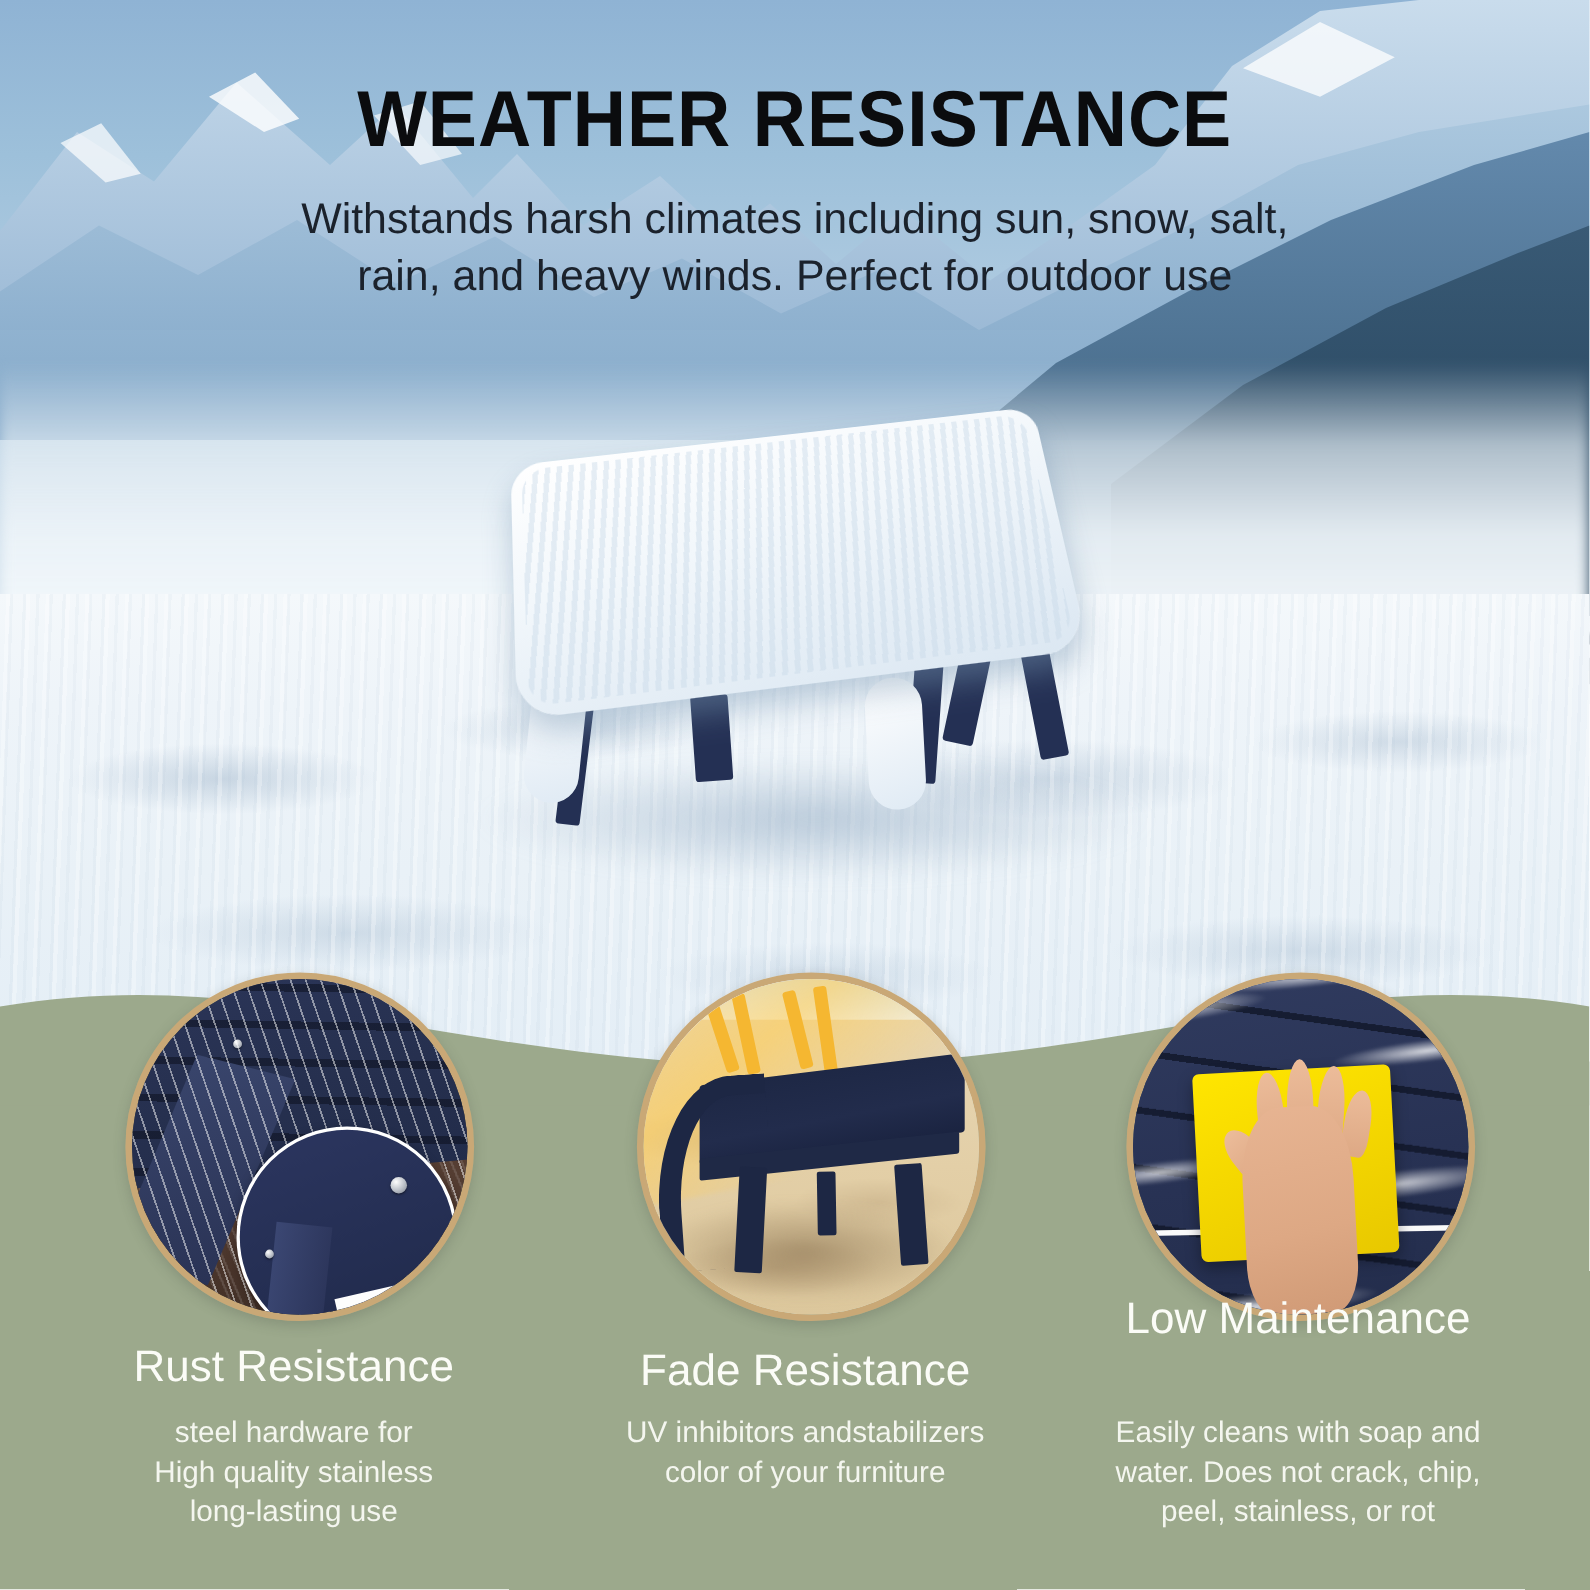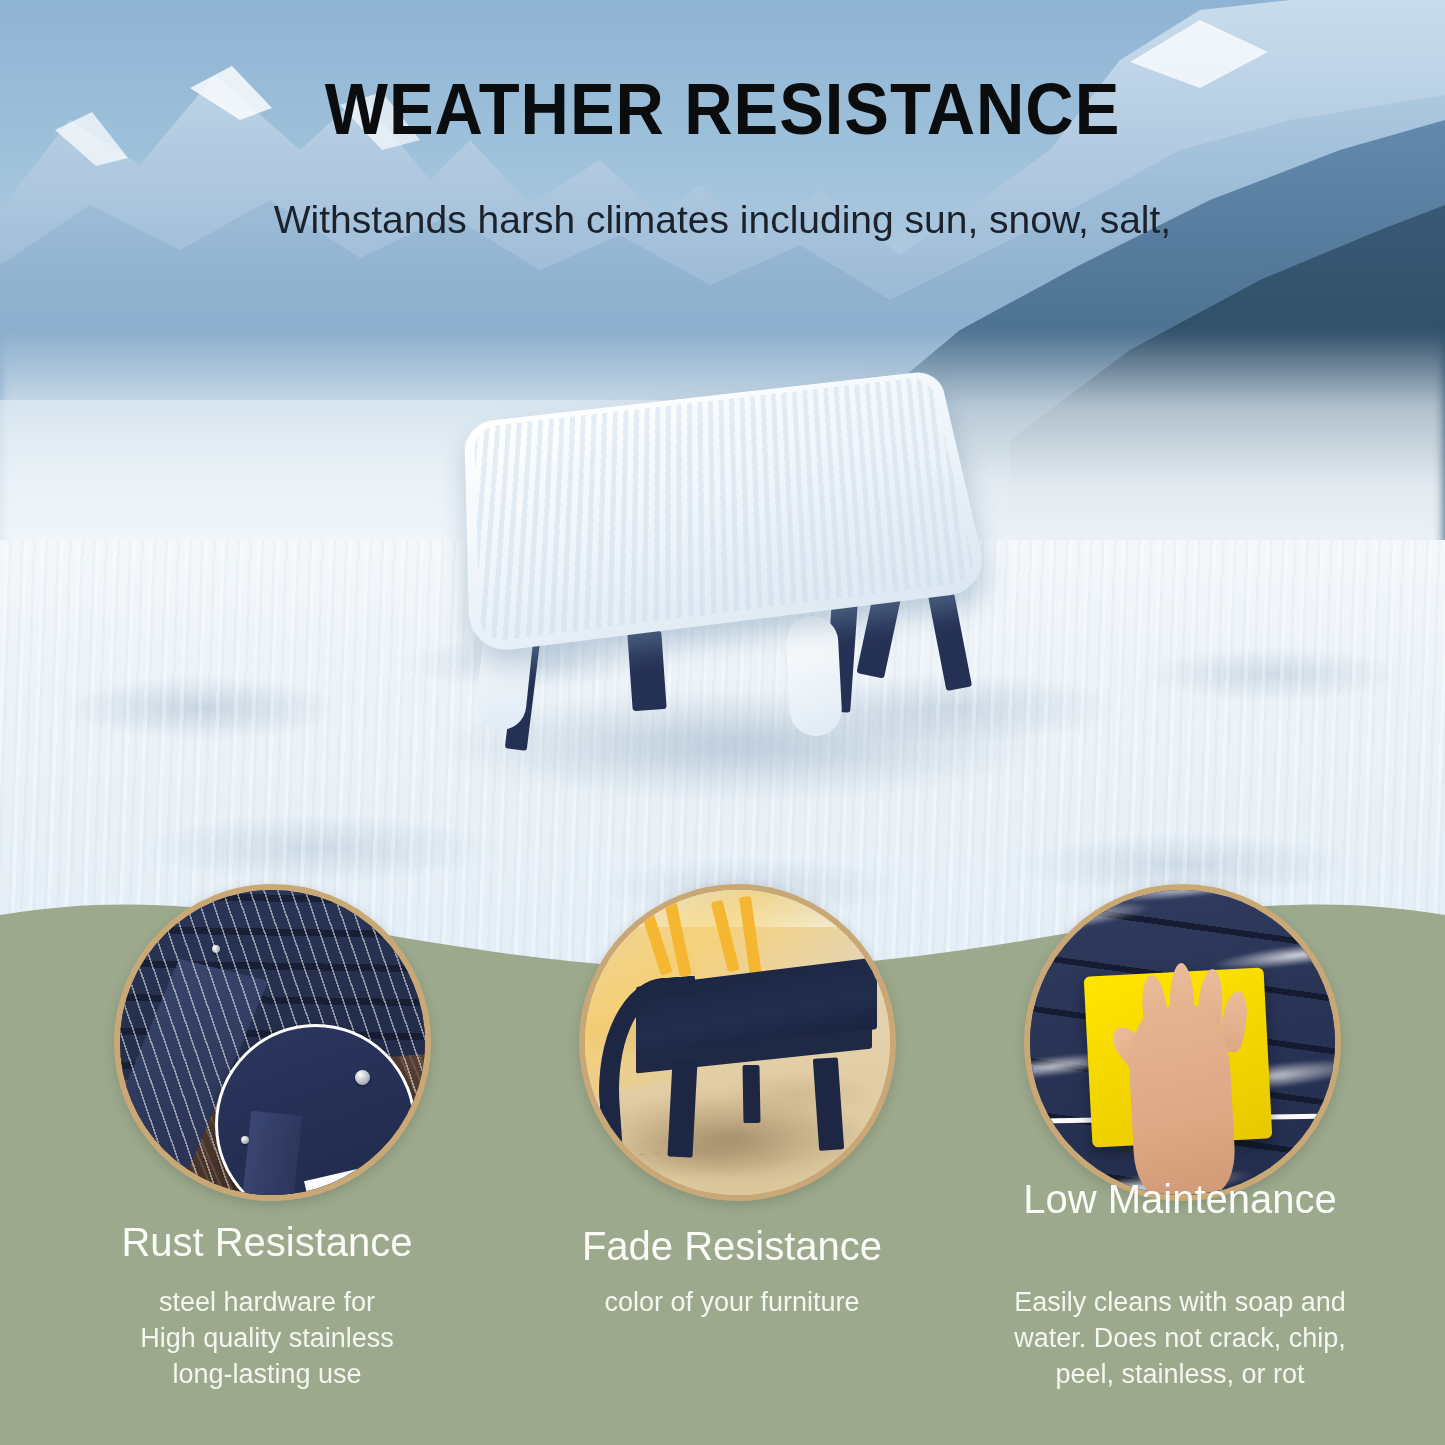--- a/index.html
+++ b/index.html
@@ -81,21 +81,21 @@
 
   
   .title{
     position:absolute;left:0;top:68px;width:1445px;text-align:center;
     font-size:72px;font-weight:700;letter-spacing:1px;color:#0b0c0e;
     font-family:"Liberation Sans", sans-serif;
     transform:scaleX(.93);
   }
   .subtitle{
     position:absolute;left:0;top:174px;width:1445px;text-align:center;
-    font-size:39px;line-height:52px;color:#1b222c;font-weight:400;margin-top:20px;
+    font-size:39px;line-height:52px;color:#1b222c;font-weight:400;
   }
   .subtitle div{white-space:nowrap;}
 
   
   .circle{
     position:absolute;width:305px;height:305px;border-radius:50%;
     border:6px solid #c9a876;overflow:hidden;
     box-shadow:0 4px 12px rgba(60,70,60,.22);
   }
   .c1{left:114px;top:884px;}
@@ -317,20 +317,21 @@
   </div>
 
   <div class="greenband"></div>
   <svg class="greencurve" viewBox="0 0 1445 130" preserveAspectRatio="none">
     <path d="M0,40 C240,0 380,86 722,96 C1064,86 1205,0 1445,40 L1445,130 L0,130 Z" fill="#9ca98c"></path>
   </svg>
 
   <div class="title">WEATHER RESISTANCE</div>
   <div class="subtitle">
     <div>Withstands harsh climates including sun, snow, salt,</div>
+    <div>rain, and heavy winds. Perfect for outdoor use</div>
   </div>
 
   <div class="circle c1">
     <div class="rain-scene">
       <div class="ground"></div>
       <div class="bench"></div>
       <div class="armrest"></div>
       <div class="screw small" style="left:30%;top:18%;"></div>
       <div class="rain"></div>
       <div class="inset-circle">
@@ -380,20 +381,21 @@
 
   <div class="card-title t1">Rust Resistance</div>
   <div class="card-body b1">
     <div>steel hardware for</div>
     <div>High quality stainless</div>
     <div>long-lasting use</div>
   </div>
 
   <div class="card-title t2">Fade Resistance</div>
   <div class="card-body b2">
+    <div>UV inhibitors andstabilizers</div>
     <div>color of your furniture</div>
   </div>
 
   <div class="card-title t3">Low Maintenance</div>
   <div class="card-body b3">
     <div>Easily cleans with soap and</div>
     <div>water. Does not crack, chip,</div>
     <div>peel, stainless, or rot</div>
   </div>
 

